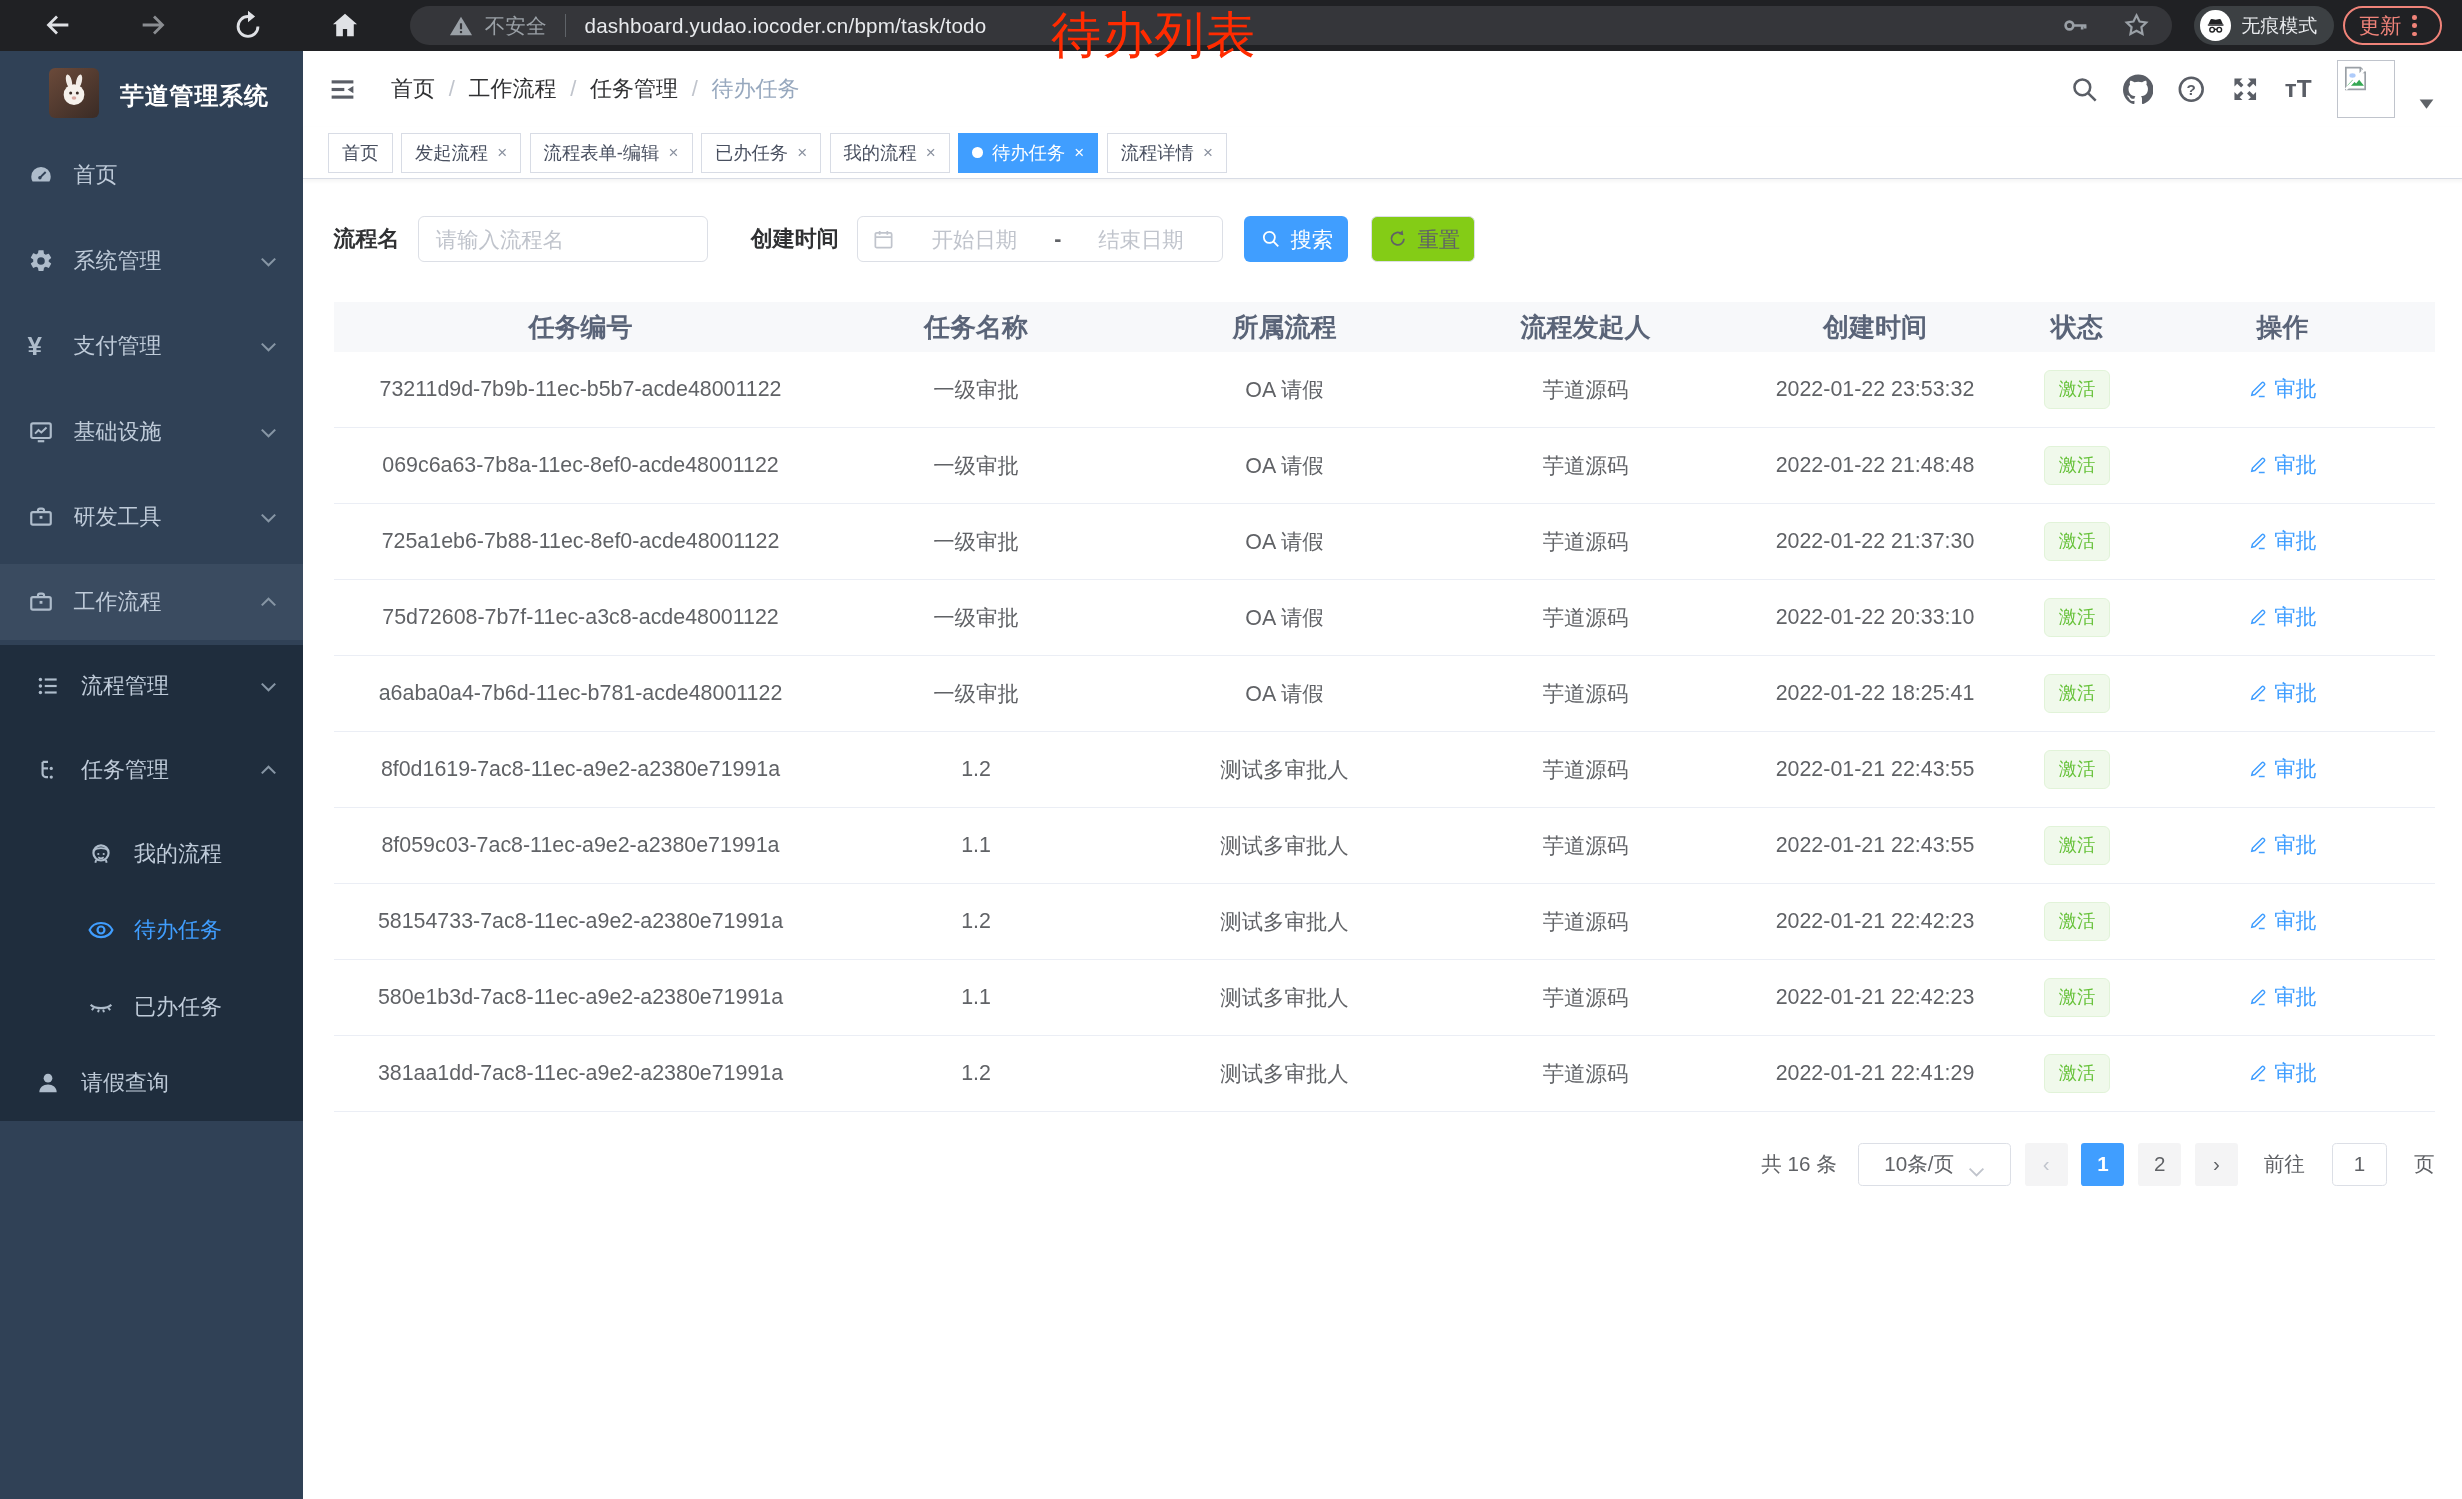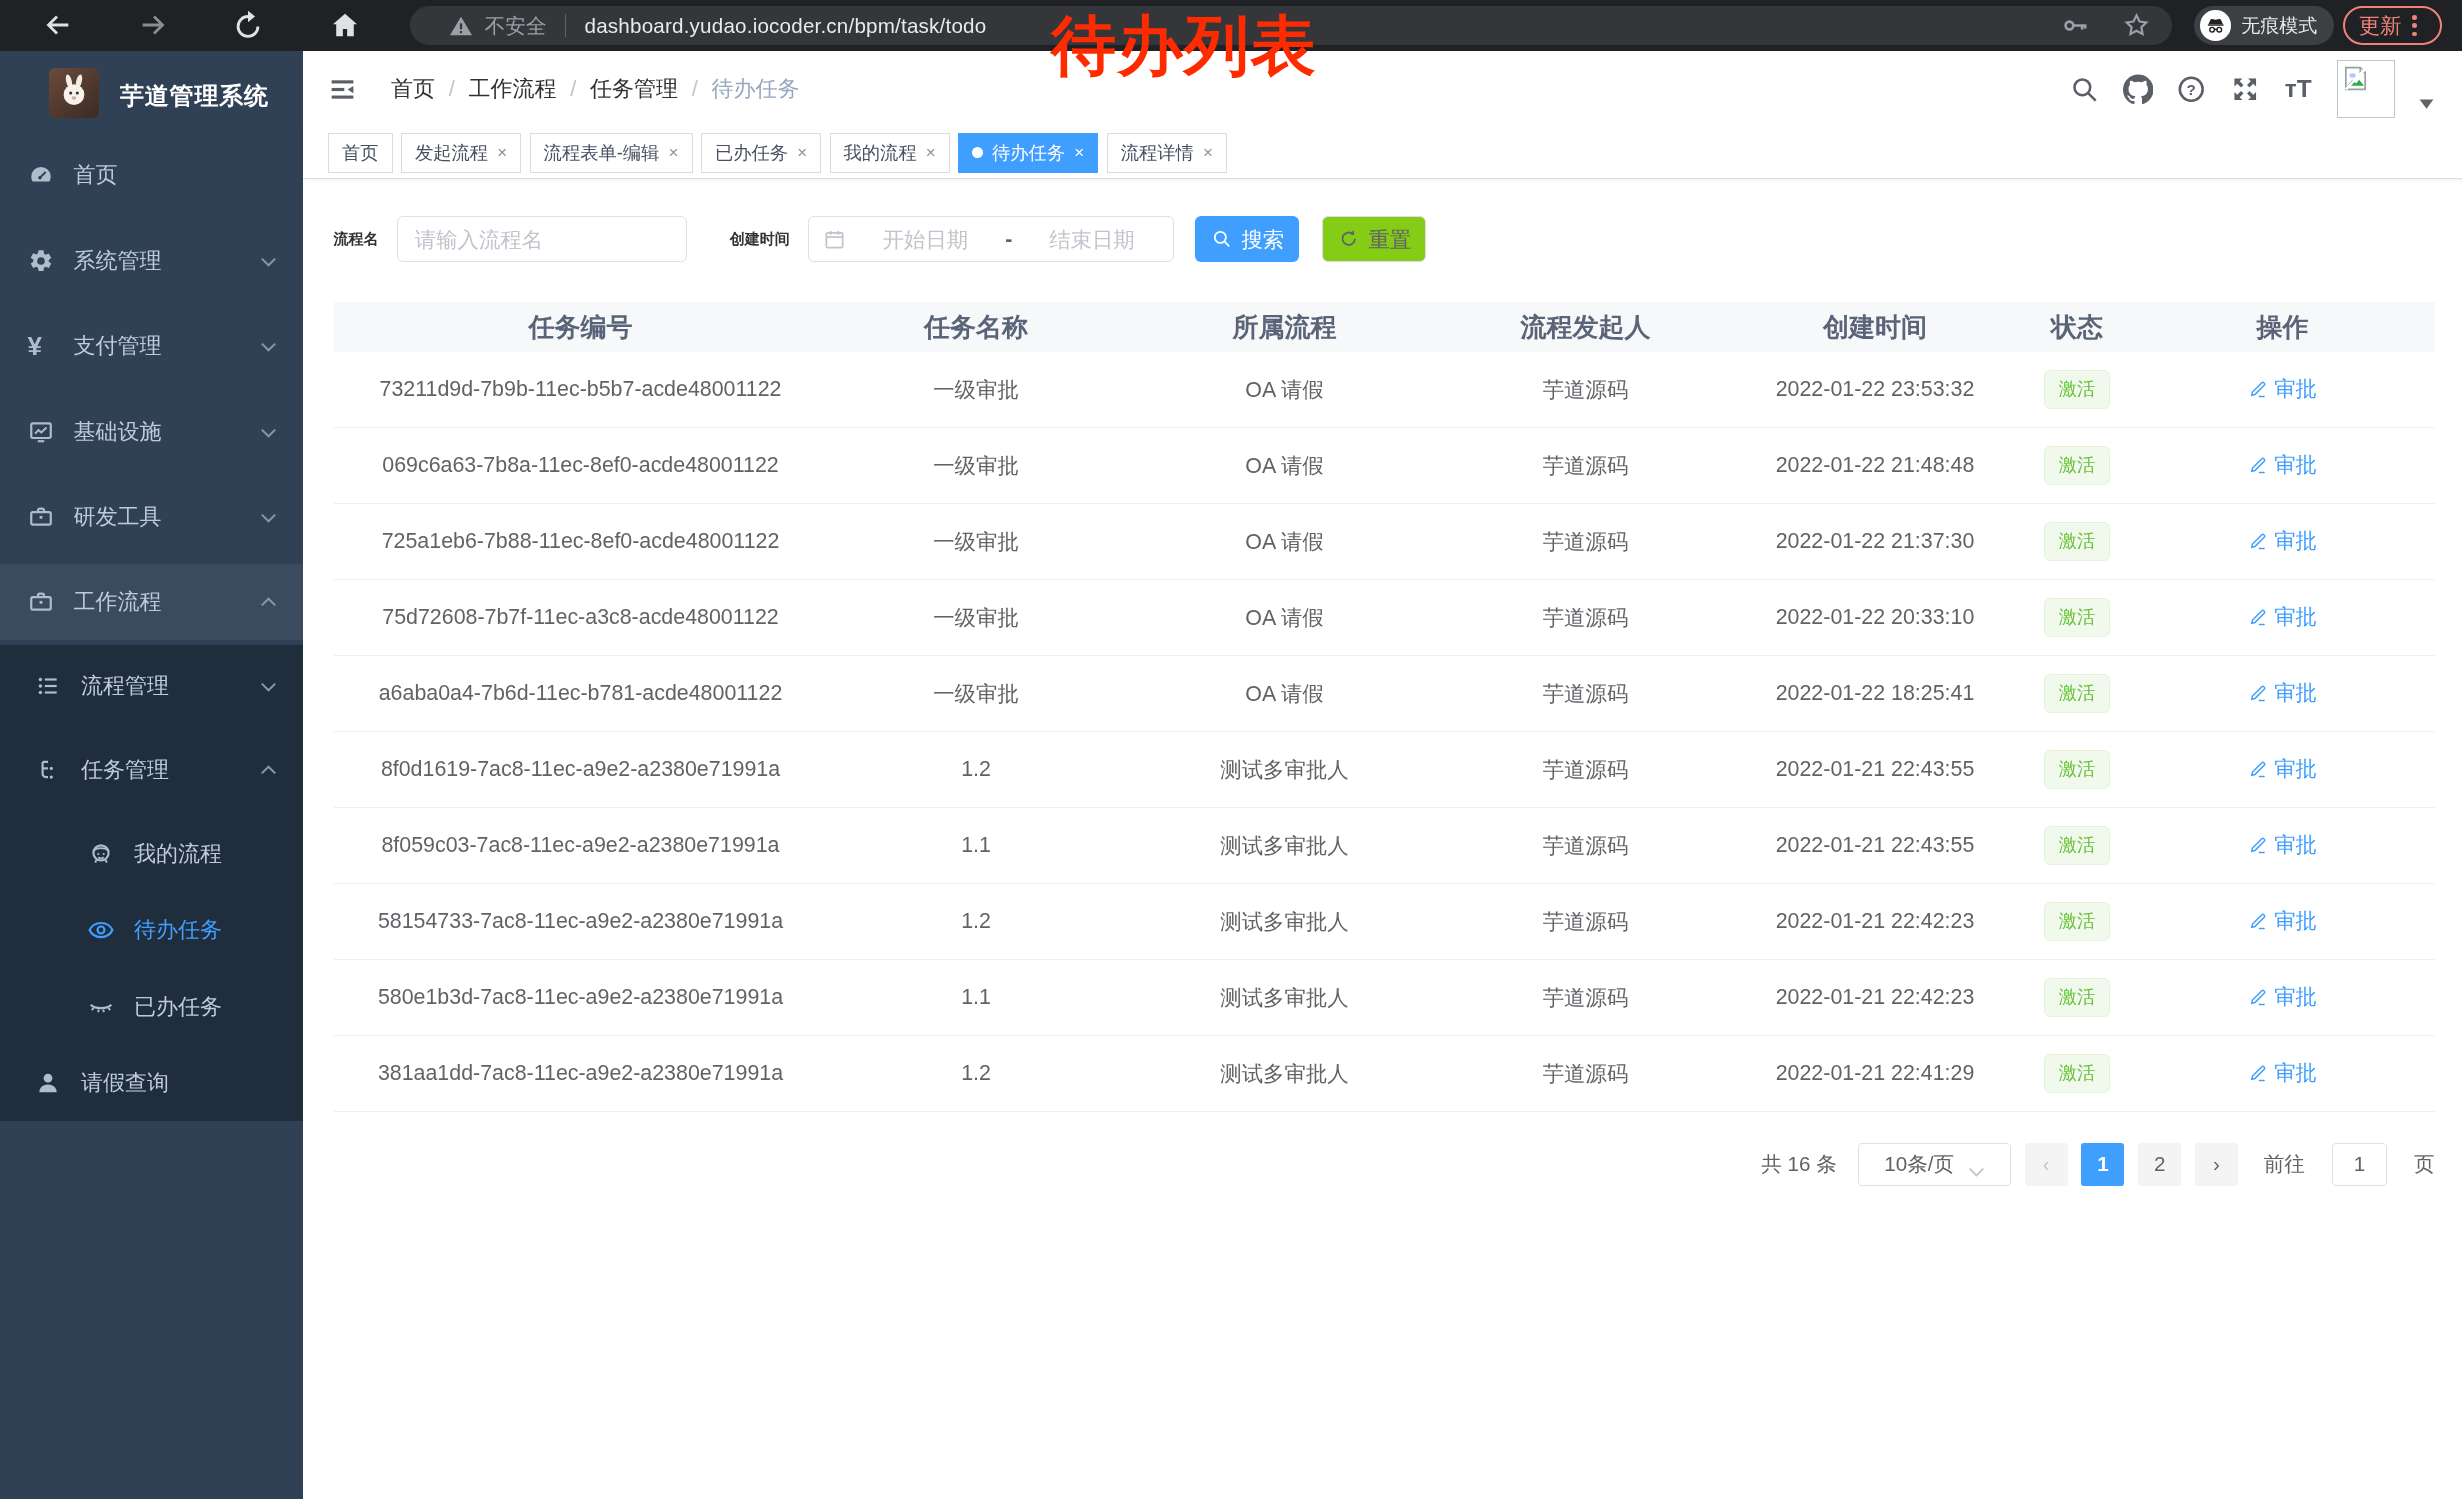--- a/index.html
+++ b/index.html
@@ -26,21 +26,21 @@
   .incog-circle { width:30.5px; height:30.5px; border-radius:50%; background:#fff; display:flex; align-items:center; justify-content:center; }
   .incog-circle svg { width:21.4px; height:21.4px; }
   .incog-label { color:#e8eaed; font-size:19px; }
   .update-pill { position:absolute; left:2343px; top:6.1px; height:39px; min-width:99px; border-radius:20px;
                  border:2.3px solid var(--update); color:var(--update); display:flex; align-items:center; gap:10.7px; padding:0 10.7px 0 13.7px; }
   .update-label { font-size:21.4px; }
   .kebab { display:flex; flex-direction:column; gap:3.8px; }
   .kebab i { width:4.6px; height:4.6px; border-radius:50%; background:var(--update); }
 
   
-  .annotation { position:absolute; left:1051px; top:1.5px; z-index:9; font-size:65px; color:var(--annotation); font-weight:700; letter-spacing:1.5px; }
+  .annotation { position:absolute; left:1051px; top:1.5px; z-index:9; font-size:50px; color:var(--annotation); font-weight:400; letter-spacing:1.5px; }
 
   
   .app { position:absolute; top:51px; left:0; width:2462px; height:1449px; display:flex; }
   .sidebar { width:303px; height:100%; background:var(--sidebar_bg); position:relative; flex:none; }
   .logo-img { position:absolute; left:49px; top:17px; width:50px; height:50px; border-radius:6.1px;
               background:linear-gradient(140deg,#6b4a3a,#3a2b25); display:flex; align-items:center; justify-content:center; overflow:hidden; }
   .logo-img svg { width:40px; height:40px; }
   .logo-title { position:absolute; left:120px; top:29px; color:#fff; font-size:24px; font-weight:bold; letter-spacing:0.8px; }
   .submenu-bg { position:absolute; left:0; top:594px; width:100%; height:476px; background:var(--sidebar_sub_bg); }
   .menu-item { position:absolute; left:0; width:100%; height:76px; display:flex; align-items:center; gap:20px;
@@ -82,21 +82,21 @@
          background:#fff; color:#495060; font-size:18.3px; cursor:pointer; white-space:nowrap; }
   .tag .tag-dot { width:10.7px; height:10.7px; border-radius:50%; background:#fff; display:none; }
   .tag .tag-close { font-size:17px; color:#8a919f; line-height:1; }
   .tag.active { background:var(--accent); border-color:var(--accent); color:#fff; }
   .tag.active .tag-dot { display:inline-block; }
   .tag.active .tag-close { color:#fff; }
 
   
   .content { padding:37px 30.5px 0 30.5px; }
   .filter-row { display:flex; align-items:center; height:46px; }
-  .f-label { font-size:15px; color:#303133; font-weight:bold; margin-right:18.3px; }
+  .f-label { font-size:22px; color:#303133; font-weight:bold; margin-right:18.3px; }
   .f-label.second { margin-left:43px; }
   .text-input { width:290px; height:46px; border:1.5px solid #dcdfe6; border-radius:6.1px; display:flex; align-items:center; padding:0 17px; background:#fff; }
   .placeholder { color:#c0c4cc; font-size:21.4px; }
   .range-input { width:366px; height:46px; border:1.5px solid #dcdfe6; border-radius:6.1px; display:flex; align-items:center; padding:0 13.7px; gap:12.2px; background:#fff; }
   .range-input .cal { width:23px; height:23px; color:#c0c4cc; flex:none; }
   .range-input .cal svg { width:100%; height:100%; }
   .range-sep { color:#606266; font-size:21.4px; font-weight:bold; }
   .range-input .ph { flex:1; text-align:center; }
   .btn { height:46px; border-radius:6.1px; display:inline-flex; align-items:center; justify-content:center; gap:9.2px; font-size:21.4px; cursor:pointer; }
   .btn .bicon { width:21.4px; height:21.4px; }

